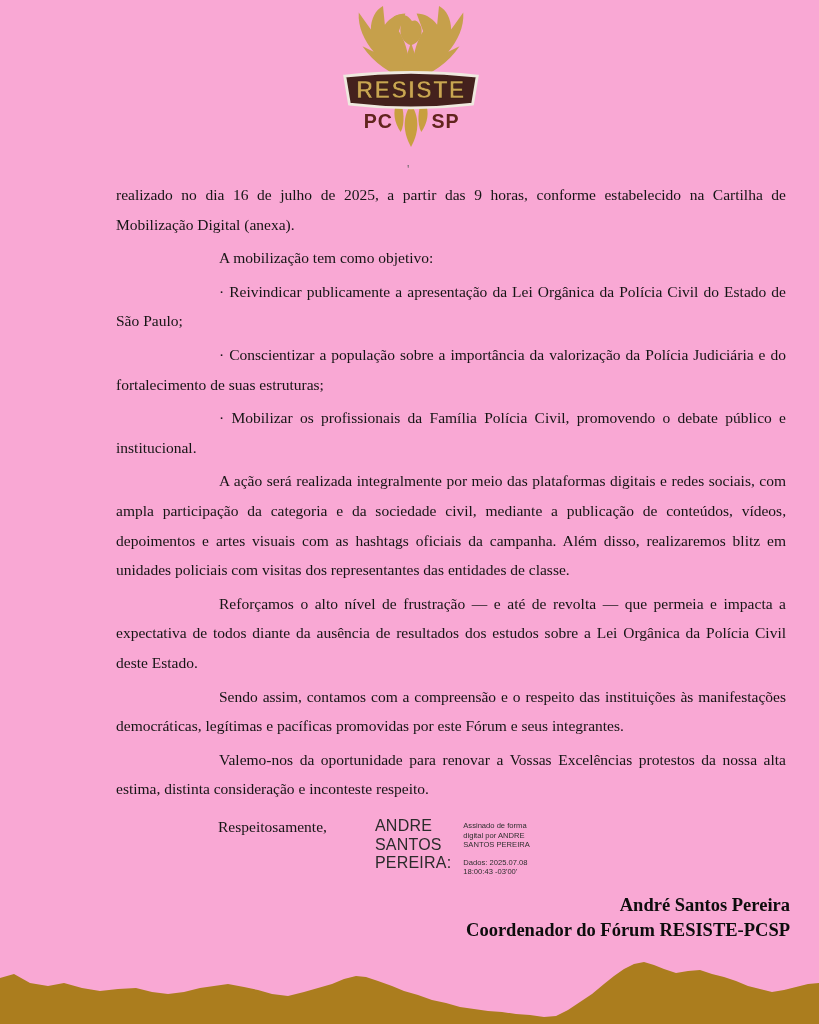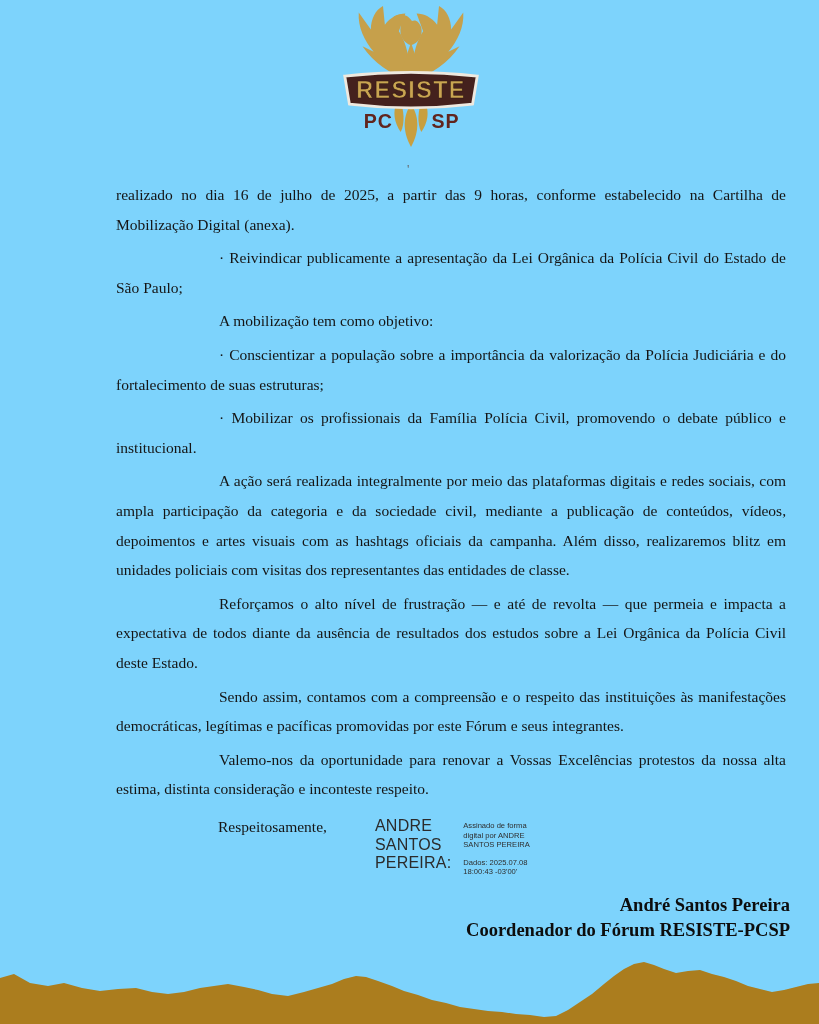--- a/index.html
+++ b/index.html
@@ -1,17 +1,17 @@
 <!DOCTYPE html>
 <html><head>
 <meta charset="utf-8">
 <style>
   html,body { margin:0; padding:0; background:#ffffff; }
   .page {
-    position:relative; width:819px; height:1024px; background:#7dd3fc;
+    position:relative; width:819px; height:1024px; background:#f9a8d4;
     font-family:"Liberation Serif", serif; color:#151515; overflow:hidden;
   }
 
   
   .logo { position:absolute; left:327px; top:0; width:168px; height:154px; }
   .logo svg { width:100%; height:100%; display:block; }
   .logo-banner-text { font-family:"Liberation Sans", sans-serif; font-weight:bold; font-size:25px; letter-spacing:1.5px; }
   .logo-pcsp-text { font-family:"Liberation Sans", sans-serif; font-weight:bold; font-size:21px; letter-spacing:1px; }
 
   
@@ -73,22 +73,22 @@
 
       <text class="logo-pcsp-text" x="55" y="132" text-anchor="middle" fill="#61241D">PC</text>
       <text class="logo-pcsp-text" x="127" y="132" text-anchor="middle" fill="#61241D">SP</text>
     </svg>
   </div>
 
   <div class="stray-mark">'</div>
 
   <div class="letter-body">
     <p class="cont">realizado no dia 16 de julho de 2025, a partir das 9 horas, conforme estabelecido na Cartilha de Mobilização Digital (anexa).</p>
+    <p class="ind">A mobilização tem como objetivo:</p>
     <p class="ind">· Reivindicar publicamente a apresentação da Lei Orgânica da Polícia Civil do Estado de São Paulo;</p>
-    <p class="ind">A mobilização tem como objetivo:</p>
     <p class="ind">· Conscientizar a população sobre a importância da valorização da Polícia Judiciária e do fortalecimento de suas estruturas;</p>
     <p class="ind">· Mobilizar os profissionais da Família Polícia Civil, promovendo o debate público e institucional.</p>
     <p class="ind">A ação será realizada integralmente por meio das plataformas digitais e redes sociais, com ampla participação da categoria e da sociedade civil, mediante a publicação de conteúdos, vídeos, depoimentos e artes visuais com as hashtags oficiais da campanha. Além disso, realizaremos blitz em unidades policiais com visitas dos representantes das entidades de classe.</p>
     <p class="ind">Reforçamos o alto nível de frustração — e até de revolta — que permeia e impacta a expectativa de todos diante da ausência de resultados dos estudos sobre a Lei Orgânica da Polícia Civil deste Estado.</p>
     <p class="ind">Sendo assim, contamos com a compreensão e o respeito das instituições às manifestações democráticas, legítimas e pacíficas promovidas por este Fórum e seus integrantes.</p>
     <p class="ind">Valemo-nos da oportunidade para renovar a Vossas Excelências protestos da nossa alta estima, distinta consideração e inconteste respeito.</p>
   </div>
 
   <p class="closing">Respeitosamente,</p>
 

